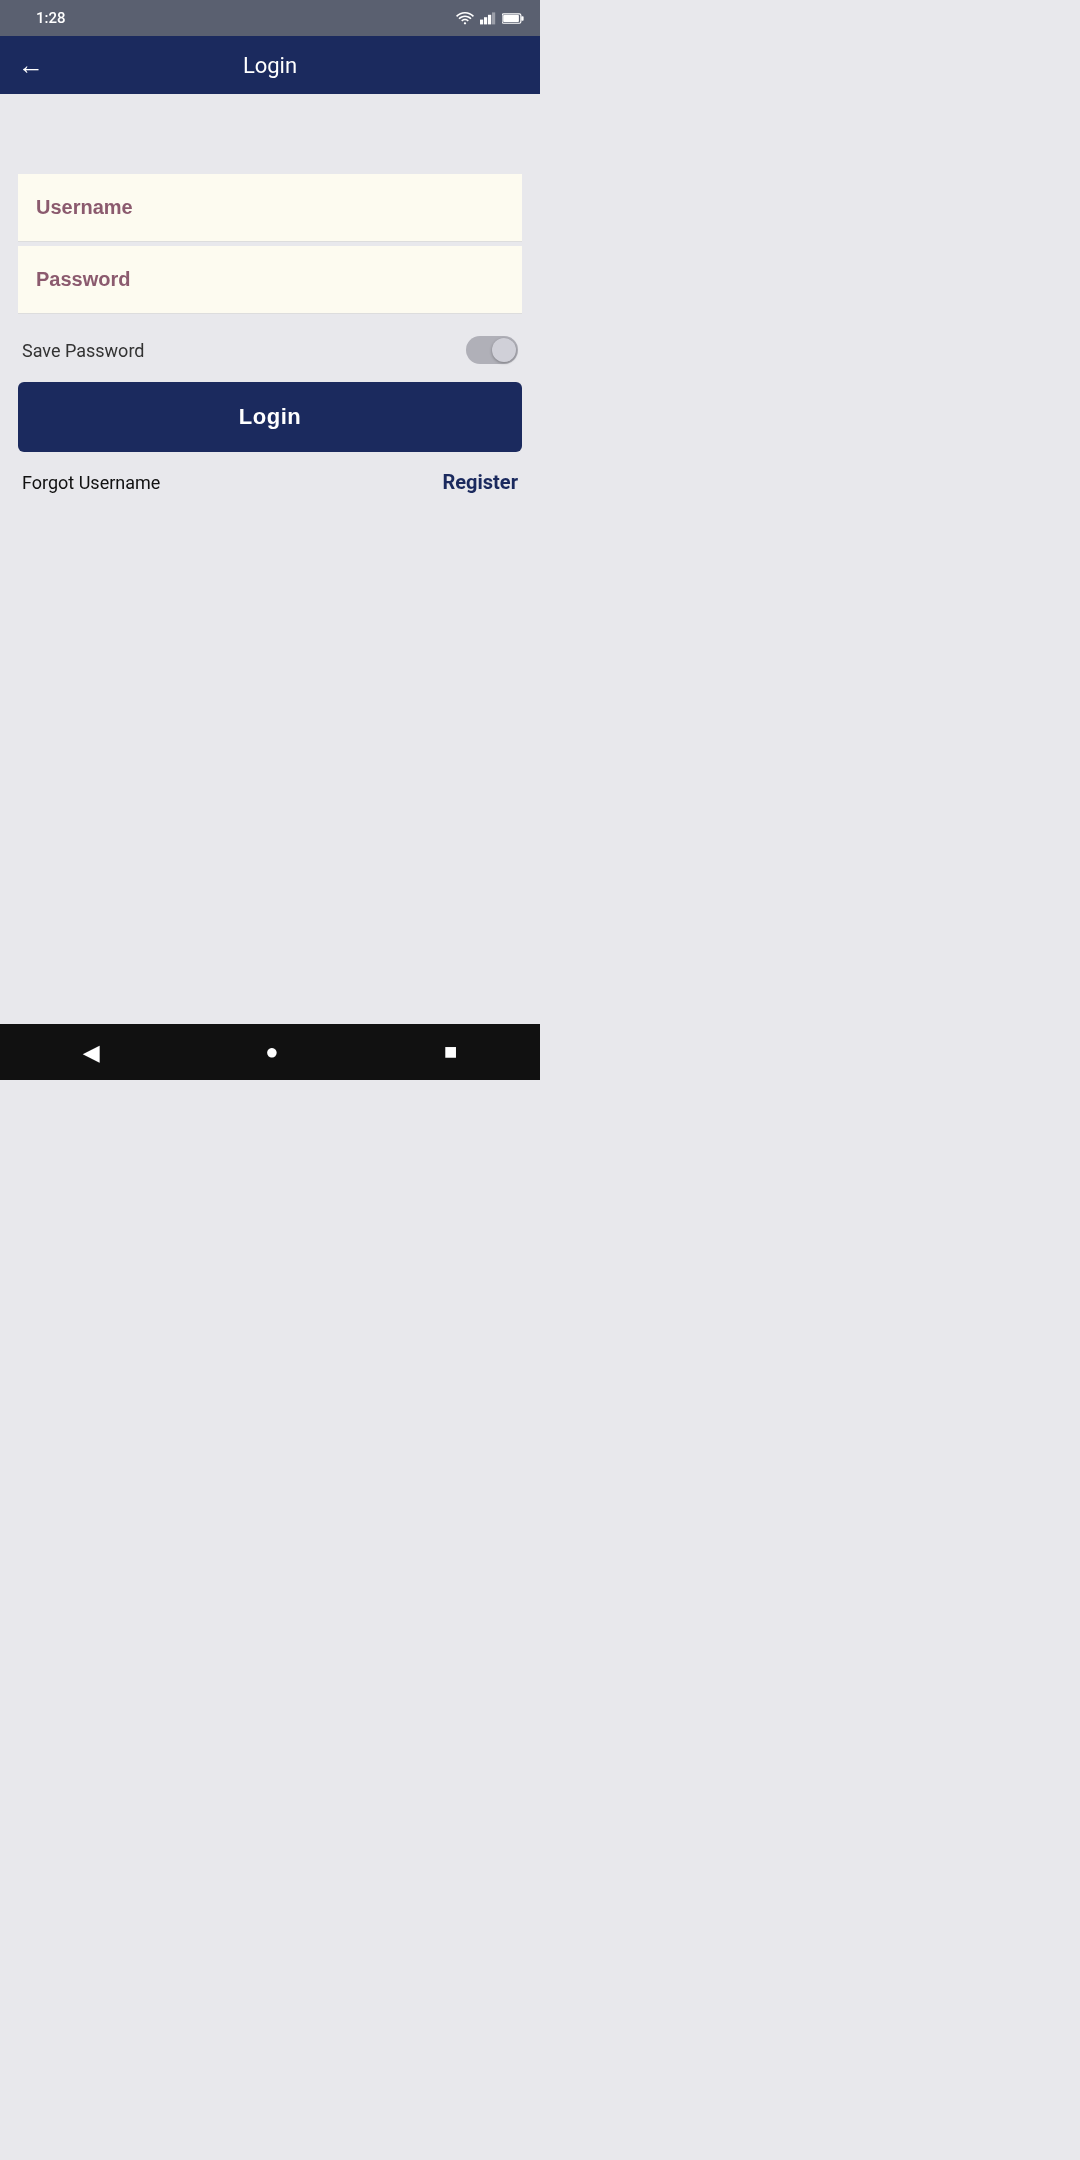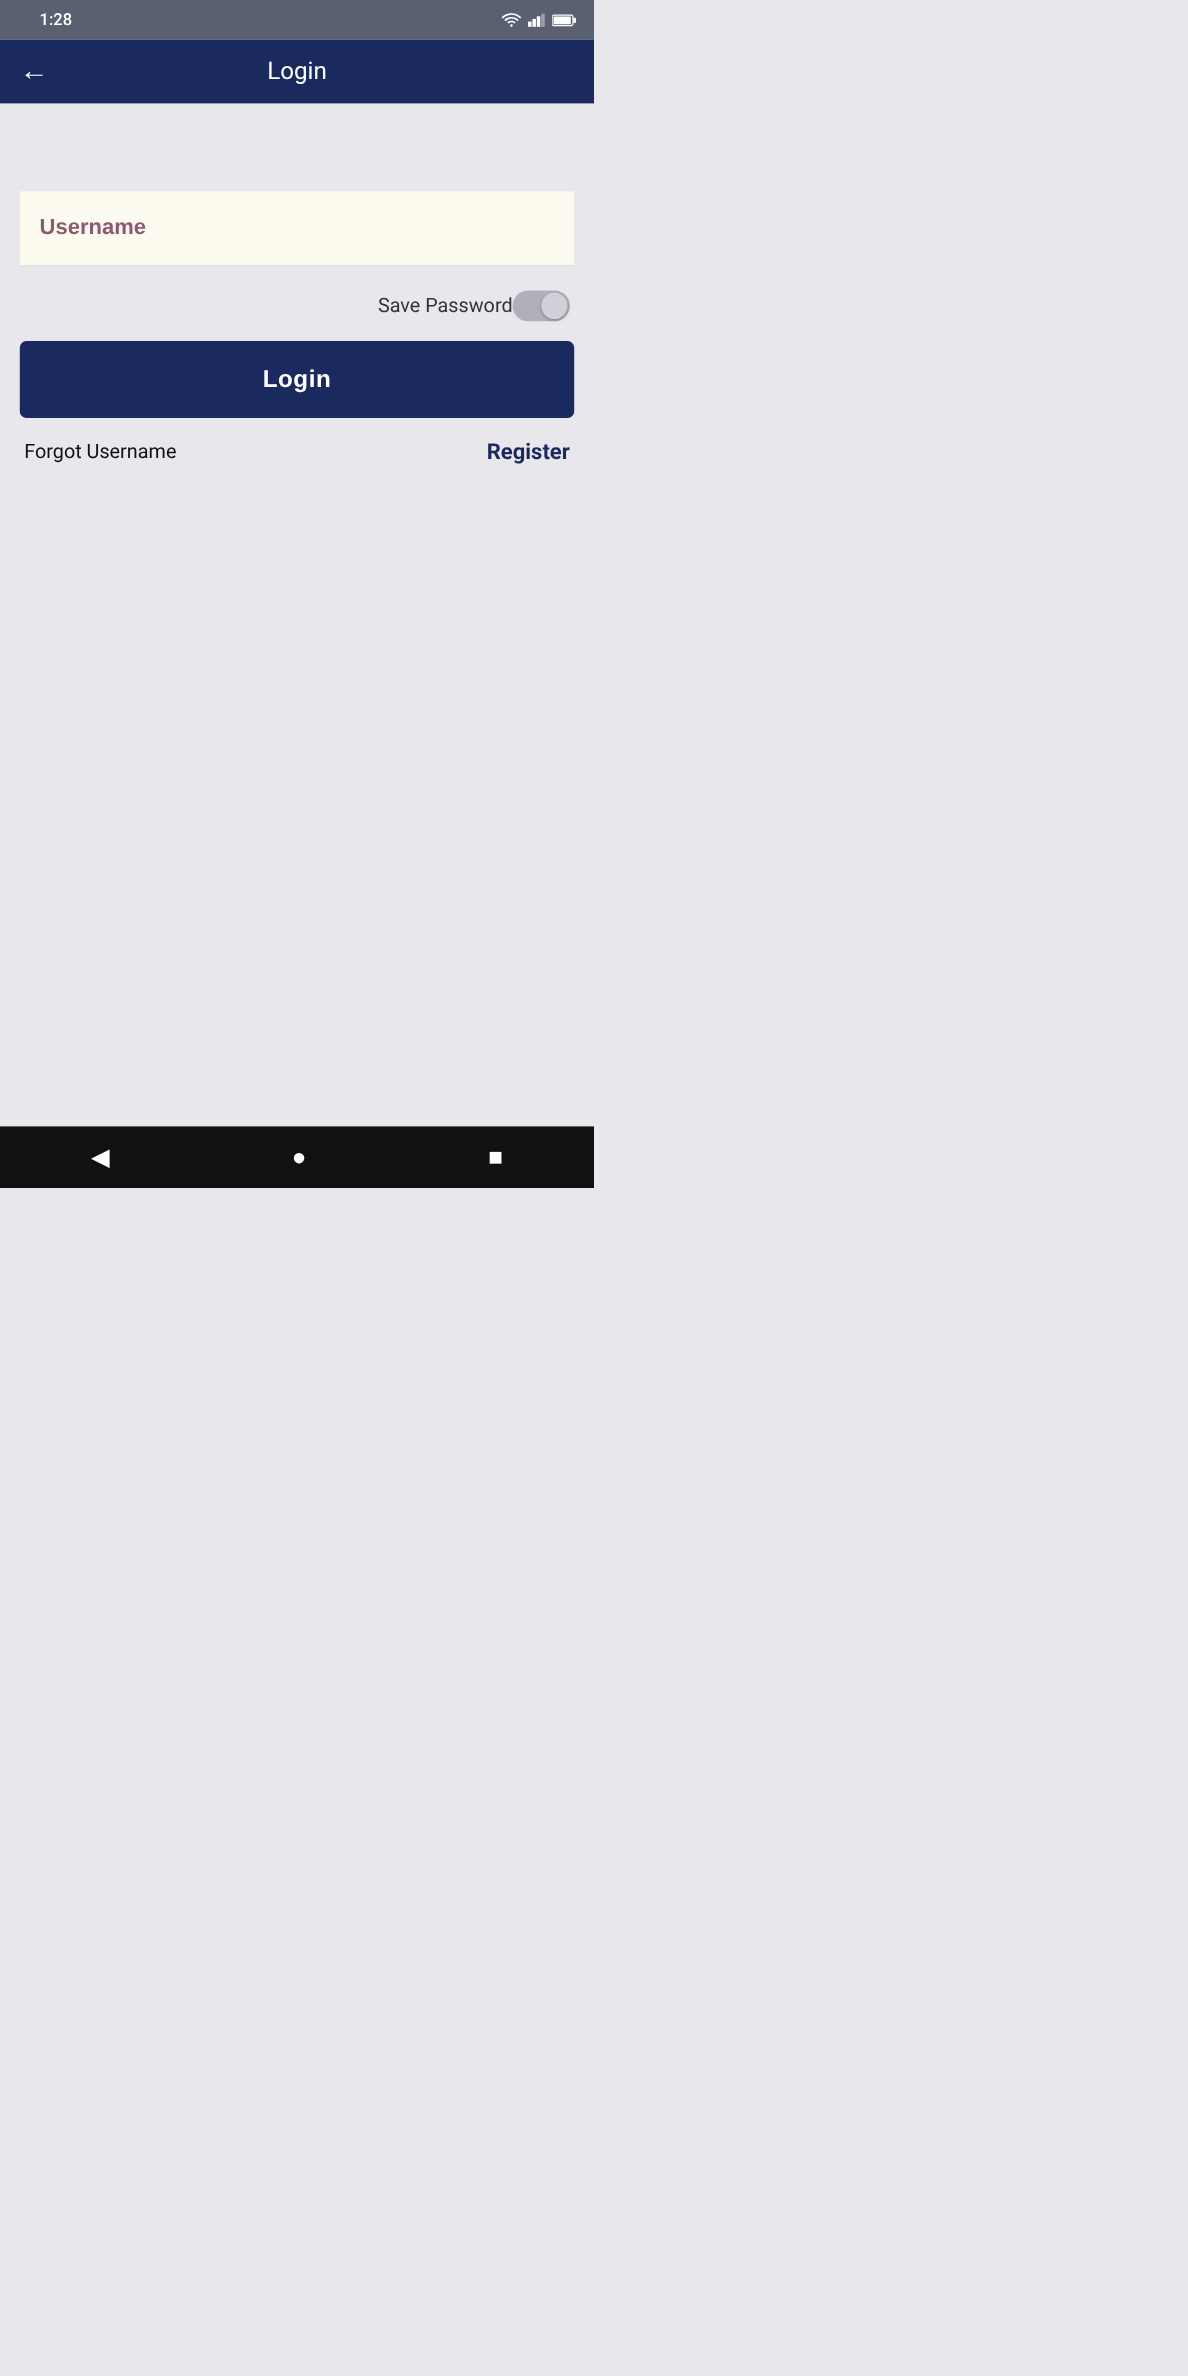--- a/index.html
+++ b/index.html
@@ -92,22 +92,23 @@
 
     .input-wrapper {
       background: #eab308;
       margin-bottom: 2px;
     }
 
     
     .save-password-row {
       display: flex;
       align-items: center;
-      justify-content: flex-end;
+      justify-content: space-between;
       padding: 18px 4px;
+      gap: 14px;
     }
 
     .save-password-label {
       font-size: 18px;
       color: #333;
     }
 
     
     .toggle-container {
       width: 52px;
@@ -220,20 +221,23 @@
 </div>
 
 <div class="content">
 
   
   <div class="input-wrapper">
     <input class="input-field" type="text" placeholder="Username" style="">
   </div>
 
   
+  <div class="input-wrapper">
+    <input class="input-field" type="password" placeholder="Password" style="">
+  </div>
 
   
   <div class="save-password-row">
     <span class="save-password-label">Save Password</span>
     <div class="toggle-container">
       <div class="toggle-thumb"></div>
     </div>
   </div>
 
   

